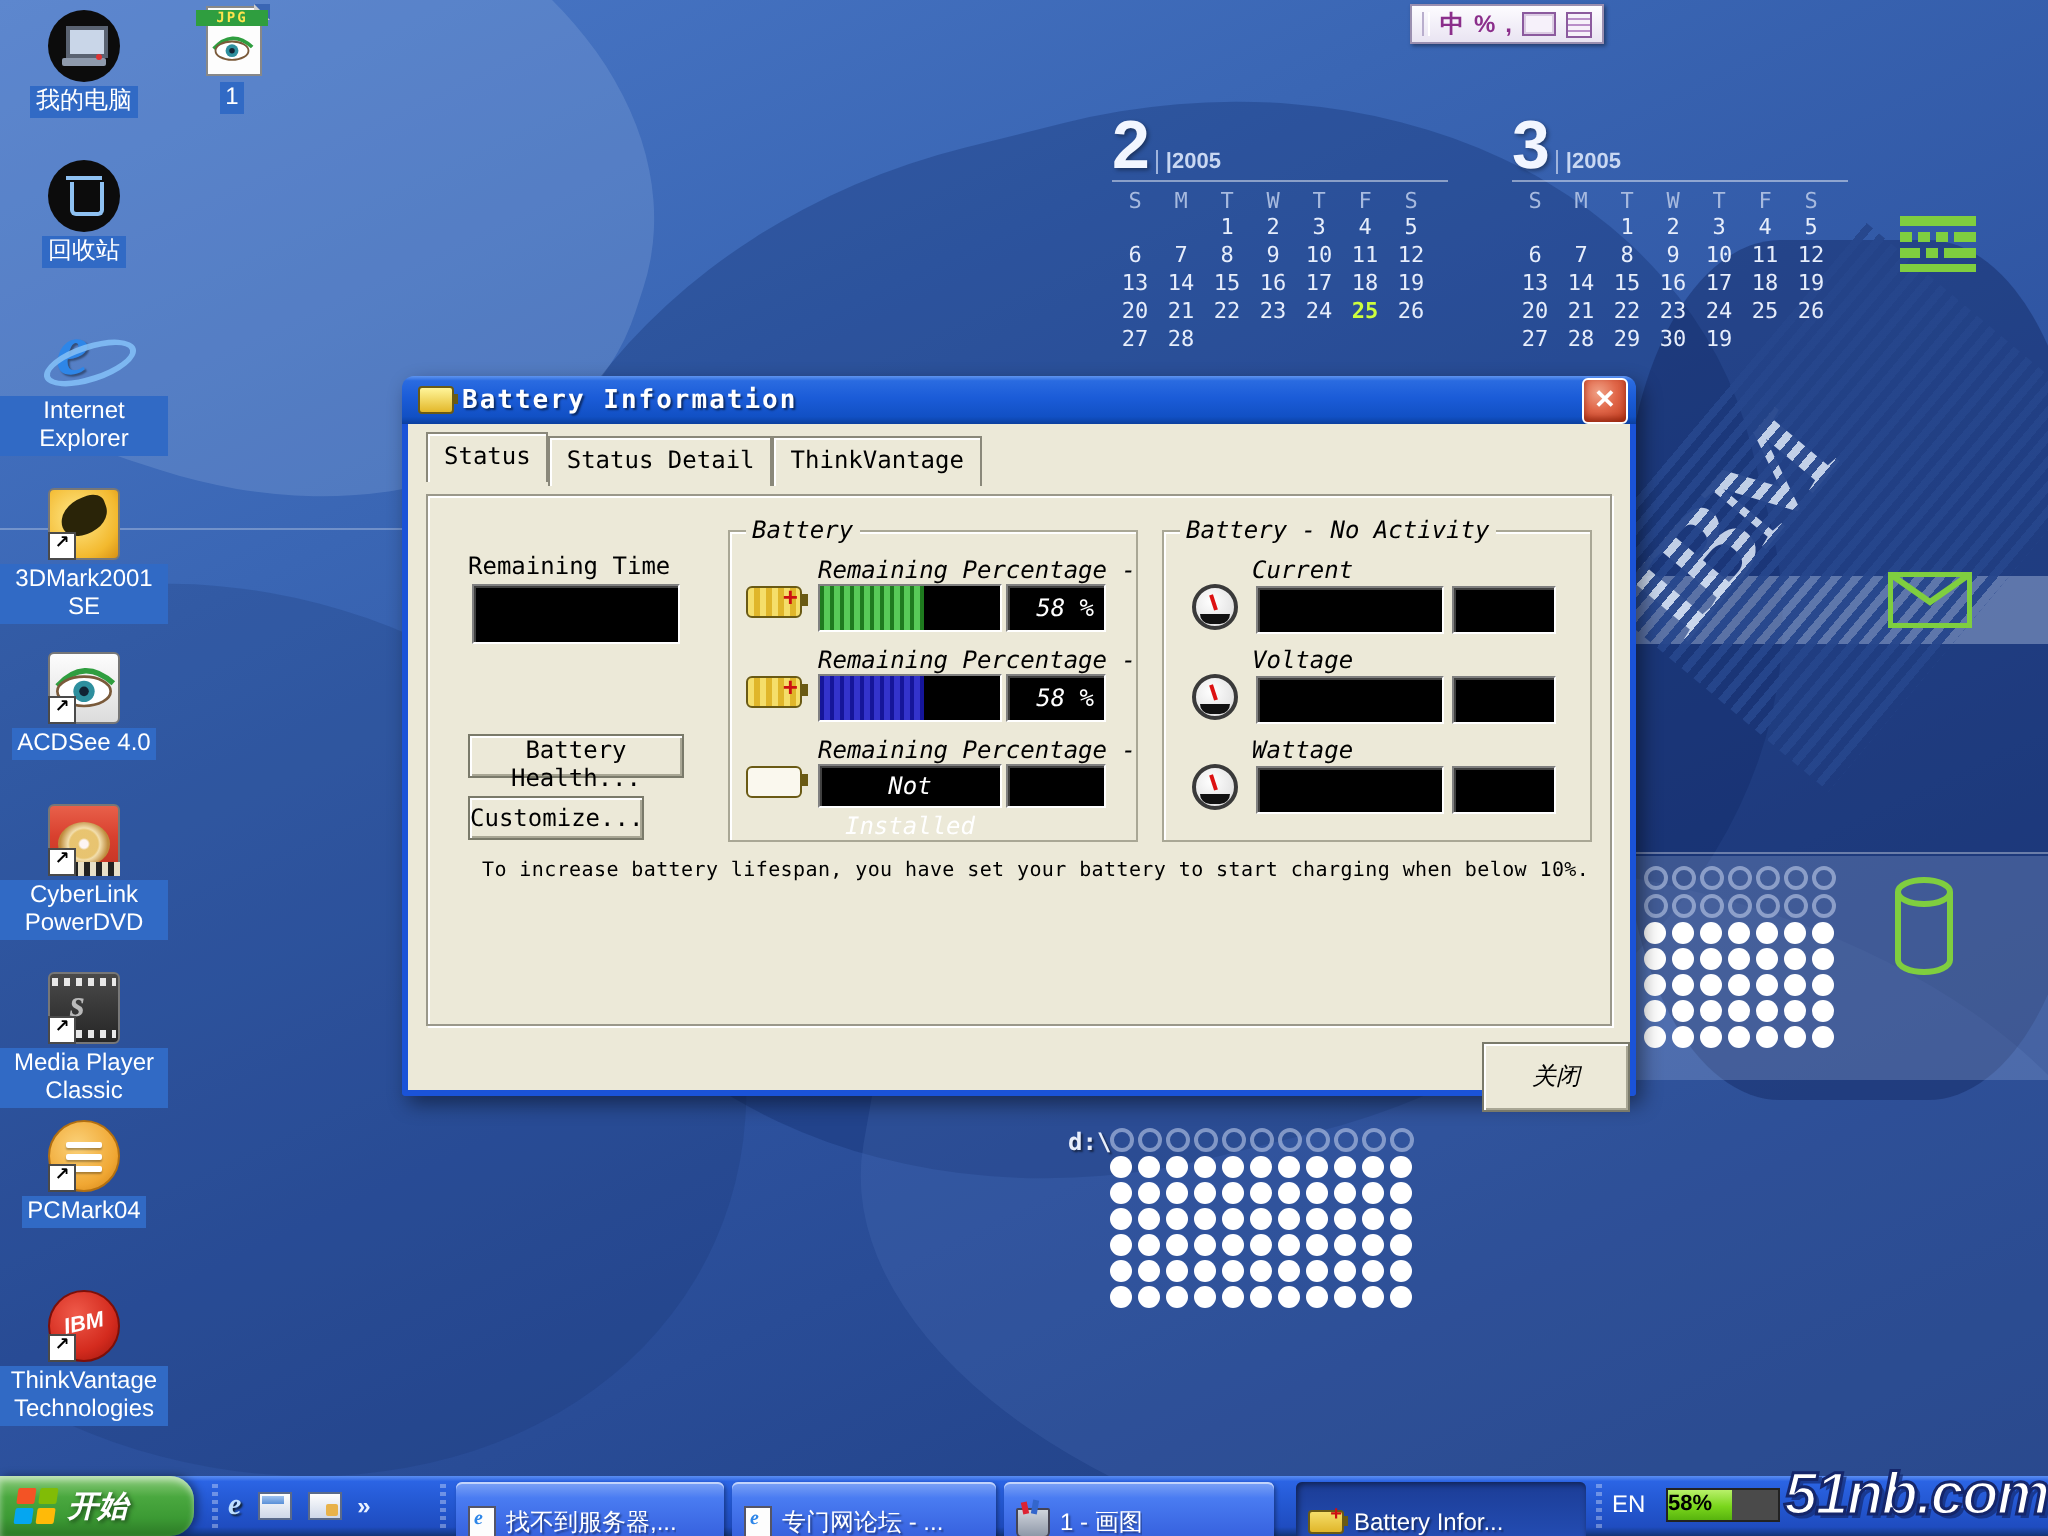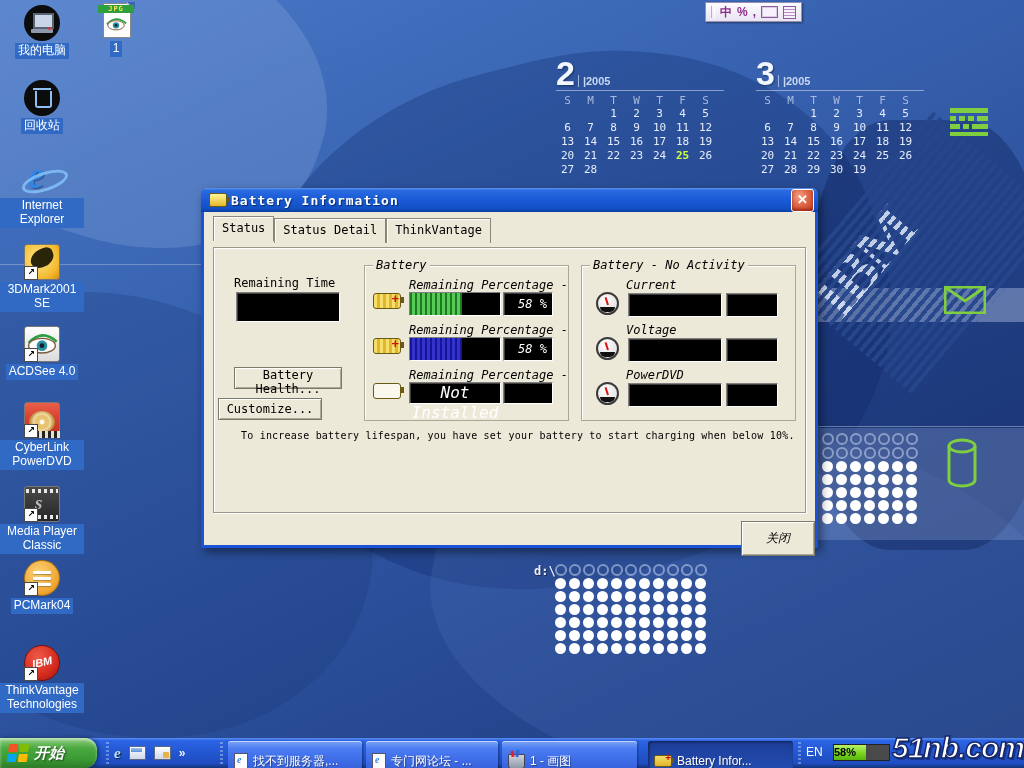--- a/index.html
+++ b/index.html
@@ -108,21 +108,21 @@
   .batt.empty{background:#faf8ee;}
   .batt.empty::after{content:"";}
   .gauge{position:absolute;width:23px;height:23px;border-radius:50%;background:radial-gradient(circle at 40% 35%,#fff,#d8d8d8);border:2px solid #3a3a3a;box-sizing:border-box;}
   .gauge::before{content:"";position:absolute;left:9px;bottom:8px;width:2px;height:8px;background:#d11;transform:rotate(-18deg);transform-origin:bottom;}
   .gauge::after{content:"";position:absolute;left:2px;bottom:1px;width:15px;height:5px;background:#111;border-radius:0 0 7px 7px;}
   .pbar{position:absolute;background:#000;border:1px solid;border-color:#808080 #fff #fff #808080;box-sizing:border-box;}
   .pfill{height:100%;}
   .pfill.green{background:repeating-linear-gradient(90deg,#1e7a1e 0 2px,#57c957 2px 5px);}
   .pfill.blue{background:repeating-linear-gradient(90deg,#15159a 0 2px,#3333cc 2px 5px);}
   .pval{color:#fff;font-size:12px;text-align:right;padding-right:5px;line-height:22px;}
-  .notinst{color:#fff;font-size:16px;text-align:center;line-height:20px;}
+  .notinst{color:#fff;font-size:12px;text-align:center;line-height:20px;}
   .note{position:absolute;left:27px;top:182px;font-size:10px;letter-spacing:.2px;}
 
   
   .taskbar{position:absolute;left:0;bottom:0;width:1024px;height:30px;
     background:linear-gradient(180deg,#5a8df2 0%,#2b64e4 9%,#2458d2 45%,#1f4cc0 85%,#123577 100%);}
   .startbtn{position:absolute;left:0;top:0;width:97px;height:30px;border-radius:0 12px 12px 0;cursor:pointer;
     background:linear-gradient(180deg,#8fce7e 0%,#4aa83f 35%,#3c9a34 70%,#2c7a26 100%);
     box-shadow:inset 0 2px 3px rgba(255,255,255,.5),2px 0 4px rgba(0,0,0,.4);display:flex;align-items:center;}
   .winflag{position:relative;width:20px;height:18px;margin-left:8px;transform:skewX(-8deg);}
   .winflag i{position:absolute;width:9px;height:8px;border-radius:1px;}
@@ -545,21 +545,21 @@
     <div class="dlg-body">
       <div class="tabs">
         <div class="tab active">Status</div>
         <div class="tab">Status Detail</div>
         <div class="tab">ThinkVantage</div>
       </div>
       <div class="panel">
         <span class="lab" style="left:20px;top:28px;">Remaining Time</span>
         <div class="blackbox" style="left:22px;top:44px;width:104px;height:30px;"></div>
         <button class="btn" style="left:20px;top:119px;width:108px;height:22px;">Battery Health...</button>
-        <button class="btn" style="left:4px;top:150px;width:104px;height:22px;">Customize...</button>
+        <button class="btn" style="left:20px;top:150px;width:88px;height:22px;">Customize...</button>
 
         <div class="grp" style="left:150px;top:17px;width:205px;height:156px;">
           <span class="grp-title">Battery</span>
           <span class="lab" style="left:44px;top:12px;">Remaining Percentage -</span>
           <div class="batt" style="left:8px;top:27px;"></div>
           <div class="pbar" style="left:44px;top:26px;width:92px;height:24px;">
               <div class="pfill green" style="width: 58%;"></div>
             </div>
           <div class="blackbox pval" style="left:138px;top:26px;width:50px;height:24px;">58 %</div>
           <span class="lab" style="left:44px;top:57px;">Remaining Percentage -</span>
@@ -577,21 +577,21 @@
         <div class="grp" style="left:367px;top:17px;width:215px;height:156px;">
           <span class="grp-title">Battery - No Activity</span>
           <span class="lab" style="left:44px;top:12px;">Current</span>
           <div class="gauge" style="left:14px;top:26px;"></div>
           <div class="blackbox" style="left:46px;top:27px;width:94px;height:24px;"></div>
           <div class="blackbox" style="left:144px;top:27px;width:52px;height:24px;"></div>
           <span class="lab" style="left:44px;top:57px;">Voltage</span>
           <div class="gauge" style="left:14px;top:71px;"></div>
           <div class="blackbox" style="left:46px;top:72px;width:94px;height:24px;"></div>
           <div class="blackbox" style="left:144px;top:72px;width:52px;height:24px;"></div>
-          <span class="lab" style="left:44px;top:102px;">PowerDVD</span>
+          <span class="lab" style="left:44px;top:102px;">Wattage</span>
           <div class="gauge" style="left:14px;top:116px;"></div>
           <div class="blackbox" style="left:46px;top:117px;width:94px;height:24px;"></div>
           <div class="blackbox" style="left:144px;top:117px;width:52px;height:24px;"></div>
         </div>
 
         <div class="note">To increase battery lifespan, you have set your battery to start charging when below 10%.</div>
       </div>
       <button class="btn" style="left:537px;top:309px;width:74px;height:35px;font-style:italic;">关闭</button>
     </div>
   </div>

